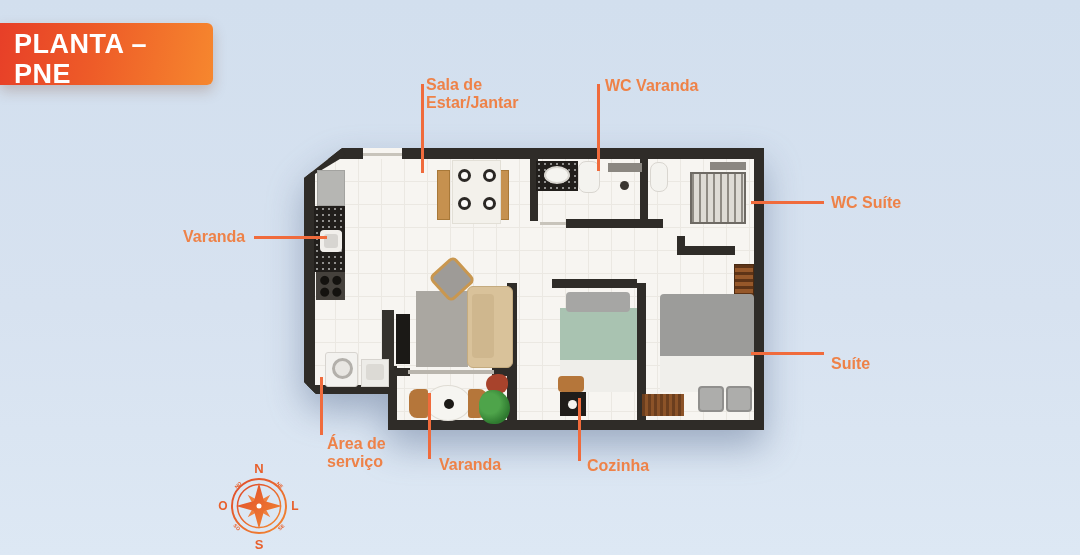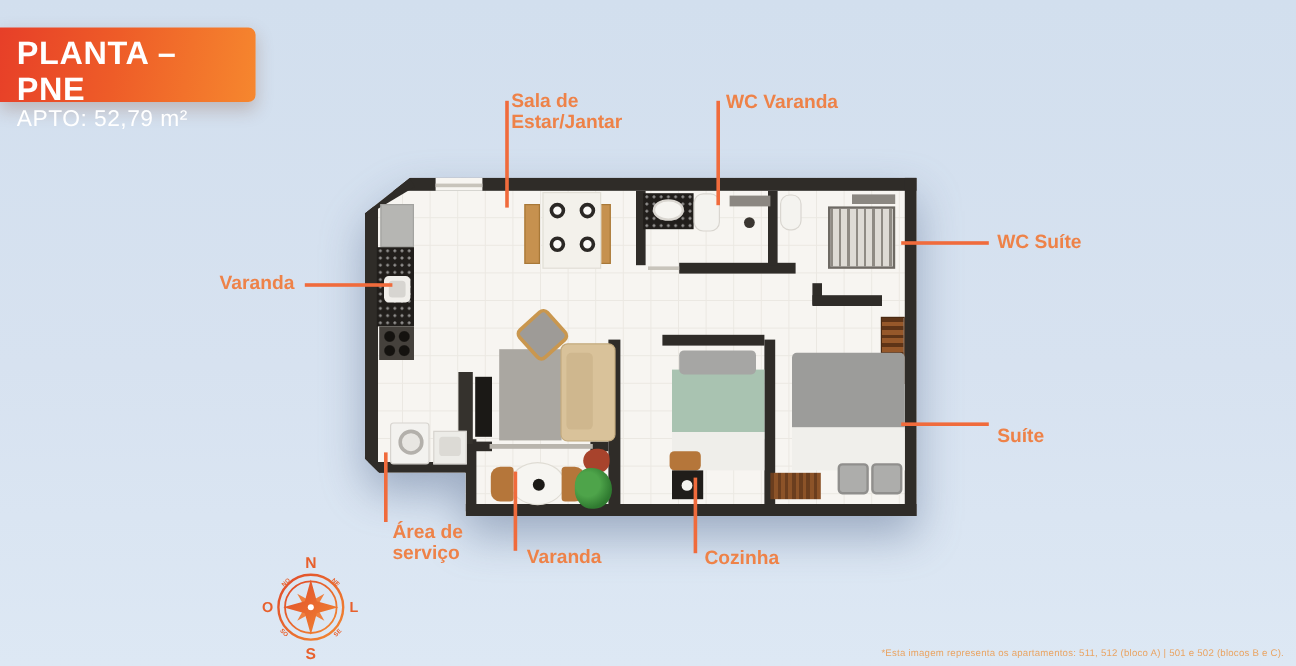--- a/index.html
+++ b/index.html
@@ -41,21 +41,20 @@
   
   #compass{position:absolute;left:216px;top:456px;width:86px;height:96px;}
 </style>
 </head>
 <body>
 
 <div id="stage">
 
   <div class="title-block">
     <div class="t1">PLANTA – PNE</div>
-    <div class="t2">APTO: 52,79 m²</div>
   </div>
 
   <div id="plan">
     <div id="plan-shape">
       <div class="floor"></div>
 
       <div class="wall" style="left:0;top:0;width:462px;height:11px"></div>
       <div class="doorline" style="left:61px;top:0;width:39px;height:11px;background:#f7f5f1"></div>
       <div class="doorline" style="left:61px;top:5px;width:39px;height:3px"></div>
       <div class="wall" style="left:452px;top:0;width:10px;height:282px"></div>
@@ -179,15 +178,14 @@
       <text x="43" y="93" text-anchor="middle" font-size="13" font-weight="bold" fill="#e8602c" font-family="Liberation Sans, sans-serif">S</text>
       <text x="79" y="54" text-anchor="middle" font-size="12" font-weight="bold" fill="#e8602c" font-family="Liberation Sans, sans-serif">L</text>
       <text x="7" y="54" text-anchor="middle" font-size="12" font-weight="bold" fill="#e8602c" font-family="Liberation Sans, sans-serif">O</text>
       <text x="64" y="31" text-anchor="middle" font-size="5" font-weight="bold" fill="#e8602c" transform="rotate(45 64 29)" font-family="Liberation Sans, sans-serif">NE</text>
       <text x="65" y="73" text-anchor="middle" font-size="5" font-weight="bold" fill="#e8602c" transform="rotate(-45 65 71)" font-family="Liberation Sans, sans-serif">SE</text>
       <text x="21" y="73" text-anchor="middle" font-size="5" font-weight="bold" fill="#e8602c" transform="rotate(45 21 71)" font-family="Liberation Sans, sans-serif">SO</text>
       <text x="22" y="31" text-anchor="middle" font-size="5" font-weight="bold" fill="#e8602c" transform="rotate(-45 22 29)" font-family="Liberation Sans, sans-serif">NO</text>
     </svg>
   </div>
 
-  <div id="footnote">*Esta imagem representa os apartamentos: 511, 512 (bloco A) | 501 e 502 (blocos B e C).</div>
 
 </div>
 
 </body></html>

